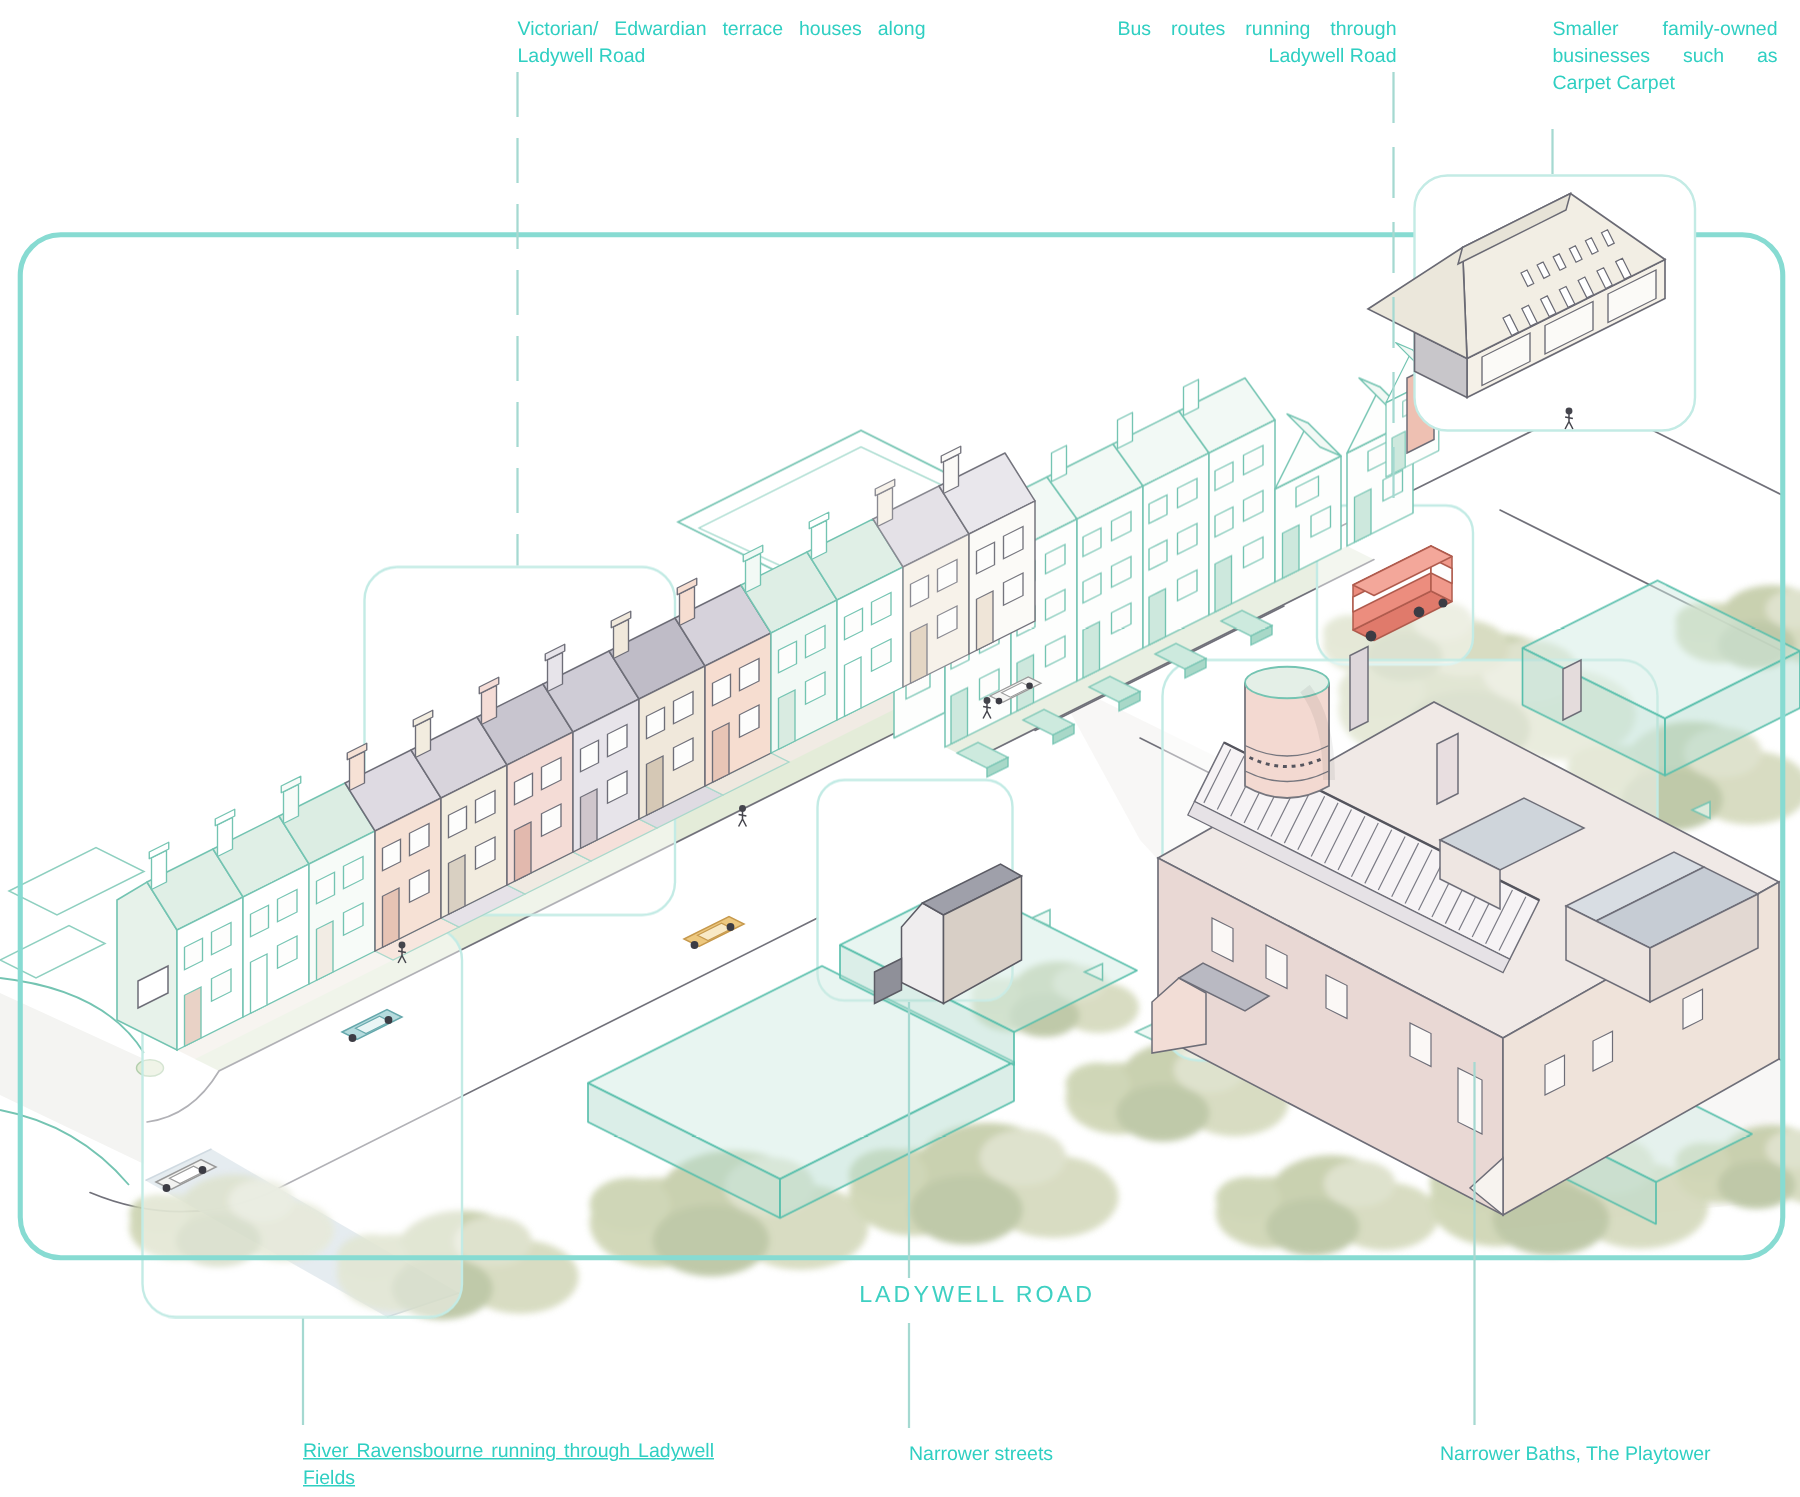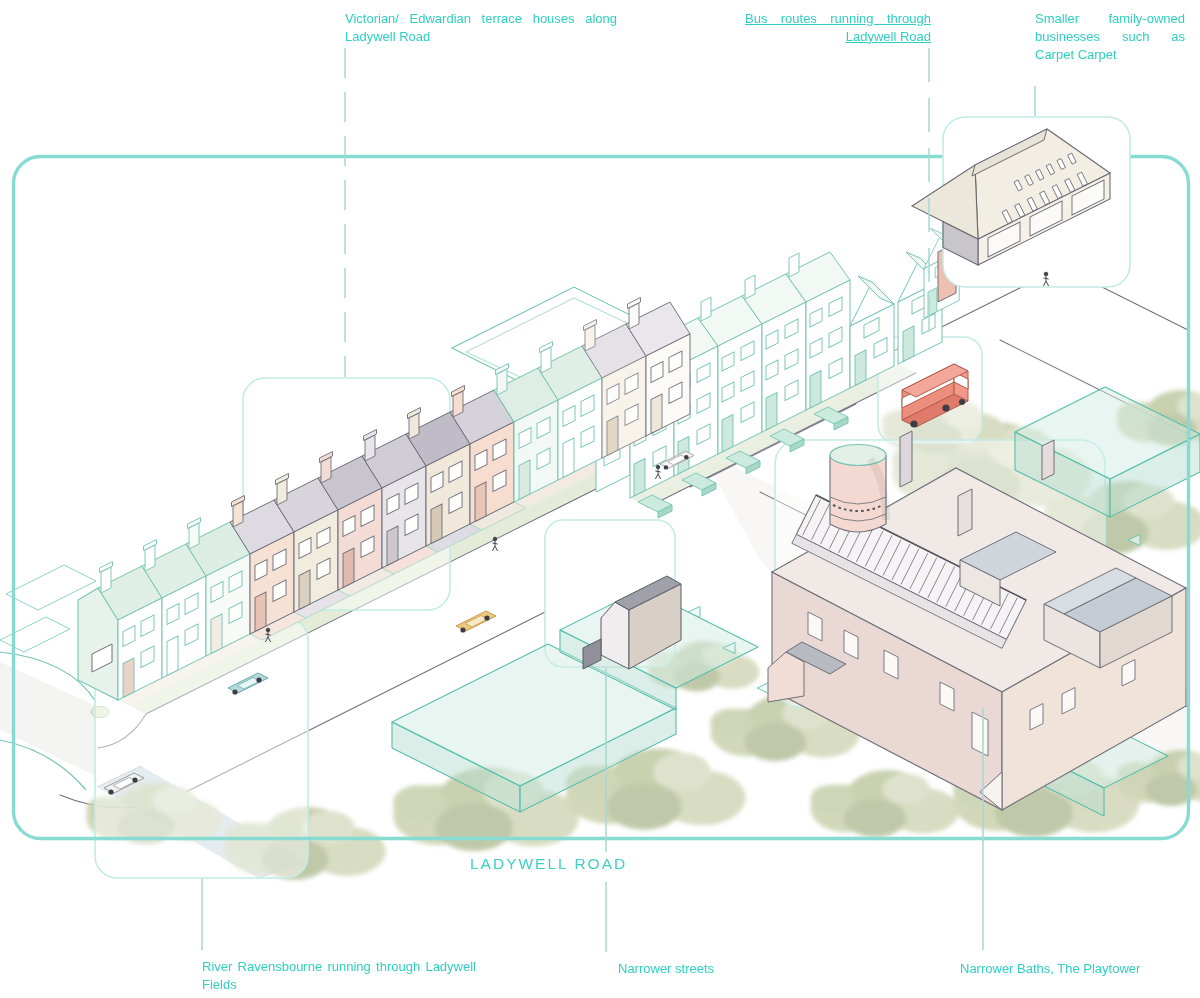--- a/index.html
+++ b/index.html
@@ -1,22 +1,22 @@
 <!DOCTYPE html>
 <html><head>
 <meta charset="utf-8">
 <style>
   html,body{margin:0;padding:0;background:#ffffff;}
   .stage{position:relative;width:1200px;height:998px;background:#fff;overflow:hidden;
          font-family:"Liberation Sans",sans-serif;}
   .stage svg{position:absolute;left:0;top:0;}
   .ann{position:absolute;font-size:13px;line-height:1.38;color:#2fcfc2;z-index:3;}
   .just{text-align:justify;}
-  .lastr{text-align-last:right;text-decoration:underline;}
-  .road-label{position:absolute;left:470px;top:855px;width:260px;text-align:left;
+  .lastr{text-align-last:right;}
+  .road-label{position:absolute;left:470px;top:855px;width:260px;text-align:right;
               font-size:15.5px;letter-spacing:2px;color:#3ed0c2;z-index:3;}
   .swl{fill:var(--w,#ffffff);stroke:var(--s,#6e6e78);stroke-width:1;stroke-linejoin:round;}
   .sr {fill:var(--r,#e6e3e9);stroke:var(--s,#6e6e78);stroke-width:1;stroke-linejoin:round;}
   .sd {fill:var(--d,#e2c9bc);stroke:var(--s,#6e6e78);stroke-width:.9;}
   .swin{fill:#fdfdfc;stroke:var(--s,#6e6e78);stroke-width:.9;}
   .sch{fill:var(--w,#ffffff);stroke:var(--s,#6e6e78);stroke-width:.9;stroke-linejoin:round;}
   .st {fill:#cdeade;stroke:var(--s,#74c4b2);stroke-width:.9;}
   .st2{fill:#a8d8c8;stroke:var(--s,#74c4b2);stroke-width:.9;}
   .kerb{stroke:#71717a;stroke-width:1.1;fill:none;stroke-linecap:round;}
   .tealline{stroke:#74c4b2;stroke-width:1.2;fill:none;}
@@ -334,21 +334,21 @@
     <line class="conn" x1="983" y1="708" x2="983" y2="950"></line>
   </g>
 </svg>
 
 <div class="ann just" style="left:345px;top:10px;width:272px;">Victorian/ Edwardian terrace houses along Ladywell Road</div>
 
 <div class="ann just lastr" style="left:745px;top:10px;width:186px;">Bus routes running through Ladywell Road</div>
 
 <div class="ann just" style="left:1035px;top:10px;width:150px;">Smaller family-owned businesses such as Carpet Carpet</div>
 
-<div class="ann just" style="left:202px;top:958px;width:274px;">River Ravensbourne running through Ladywell Fields</div>
-
-<div class="ann" style="left:606px;top:960px;margin-left:12px;">Narrower streets</div>
+<div class="ann just" style="left:202px;top:958px;width:274px;text-decoration:underline;">River Ravensbourne running through Ladywell Fields</div>
+
+<div class="ann" style="left:606px;top:960px;">Narrower streets</div>
 
 <div class="ann" style="left:960px;top:960px;">Narrower Baths, The Playtower</div>
 
 <div class="road-label">LADYWELL ROAD</div>
 
 </div>
 
 </body></html>

